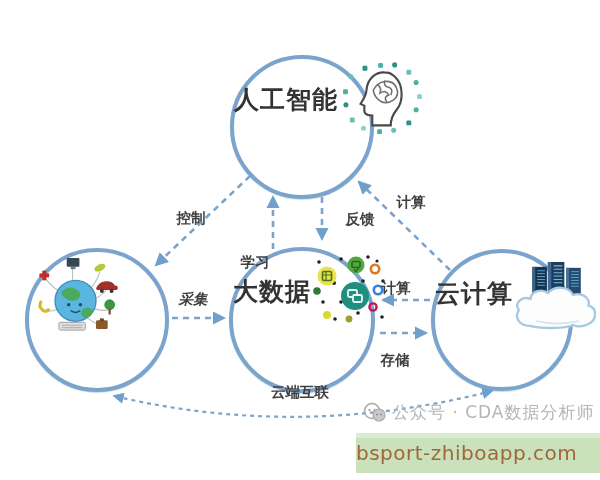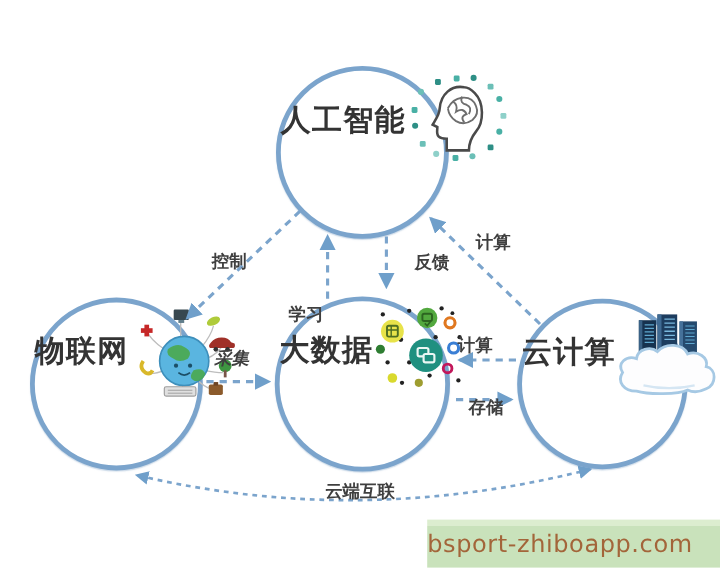--- a/index.html
+++ b/index.html
@@ -87,21 +87,20 @@
         <g stroke="#6E6E6E" stroke-width="1.6" fill="none">
           <path d="M36 30 q4 -8 12 -9 q9 -1 12 7 q3 7 -3 12 q-7 5 -14 1 q-6 -4 -7 -11"></path>
           <path d="M40 24 q5 3 3 9 q6 -4 9 2 q-6 2 -2 7"></path>
           <path d="M48 20 q-2 6 4 7 q5 2 2 8"></path>
         </g>
       </svg>
     </div>
   </div>
 
   <div class="node" style="left:25px; top:248px; width:144px; height:144px;">
-    <div class="node-title">物联网</div>
     <div class="node-icon">
       <svg width="94" height="80" viewBox="0 0 95 82">
         <g stroke="#BDBDBD" stroke-width="1.1" fill="none">
           <path d="M30 38 Q 18 30 15 22"></path>
           <path d="M44 30 Q 44 18 44 12"></path>
           <path d="M62 36 Q 70 26 72 18"></path>
           <path d="M66 46 Q 76 42 80 34"></path>
           <path d="M64 56 Q 74 58 80 58"></path>
           <path d="M58 64 Q 64 70 70 72"></path>
           <path d="M30 56 Q 20 60 14 58"></path>
@@ -211,21 +210,34 @@
       </svg>
     </div>
   </div>
 
   <span class="edge-label" style="left:191px; top:218px;">控制</span>
   <span class="edge-label" style="left:255px; top:218px;margin-top:44px;">学习</span>
   <span class="edge-label" style="left:360px; top:219px;">反馈</span>
   <span class="edge-label" style="left:411px; top:202px;">计算</span>
   <span class="edge-label" style="left:193px; top:299px;font-style:italic;">采集</span>
   <span class="edge-label" style="left:396px; top:288px;">计算</span>
-  <span class="edge-label" style="left:395px; top:340px;margin-left:10px;">存储</span>
-  <span class="edge-label" style="left:300px; top:410px;text-align:center;">云端互联</span>
-
+  <span class="edge-label" style="left:395px; top:360px;">存储</span>
+  <span class="edge-label" style="left:300px; top:392px;text-align:center;">云端互联</span>
+
+  <div class="watermark">
+    <span style="line-height:0;">
+      <svg width="24" height="22" viewBox="0 0 24 22">
+        <circle cx="9" cy="9" r="7.5" fill="none" stroke="#ABABAB" stroke-width="1.6"></circle>
+        <circle cx="16" cy="13" r="6" fill="#C9C9C9" stroke="#ABABAB" stroke-width="1.2"></circle>
+        <circle cx="6.5" cy="8" r="1.2" fill="#ABABAB"></circle>
+        <circle cx="11.5" cy="8" r="1.2" fill="#ABABAB"></circle>
+        <circle cx="14" cy="12.5" r="1" fill="#8F8F8F"></circle>
+        <circle cx="18" cy="12.5" r="1" fill="#8F8F8F"></circle>
+      </svg>
+    </span>
+    <span>公众号 · CDA数据分析师</span>
+  </div>
 
   <div class="footer-banner">
     <span class="footer-url">bsport-zhiboapp.com</span>
   </div>
 
 </div>
 
 </body></html>

